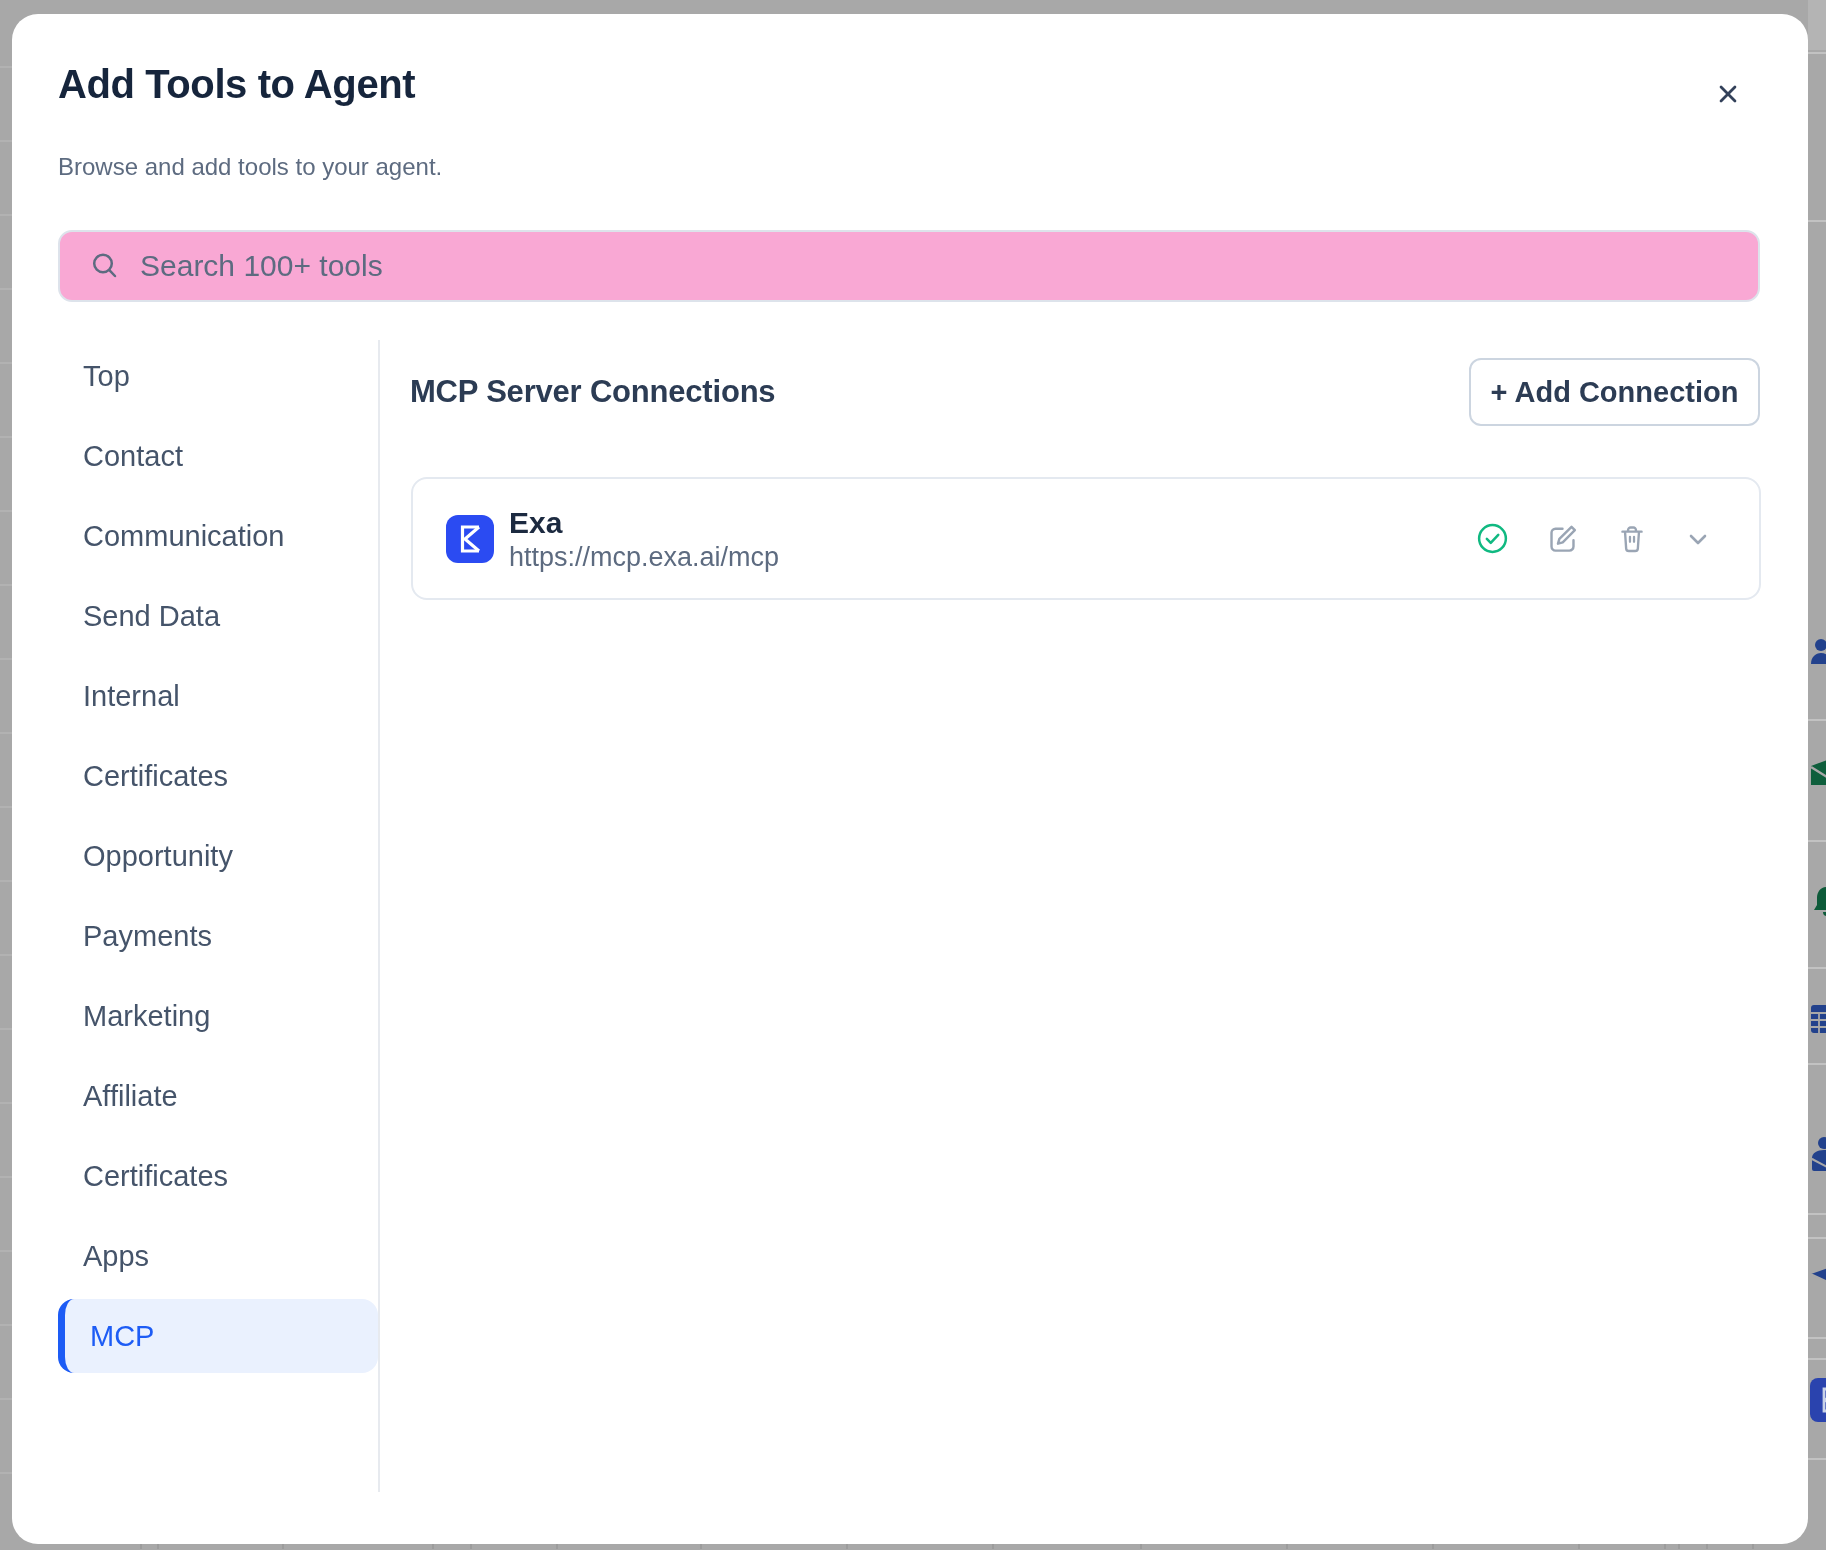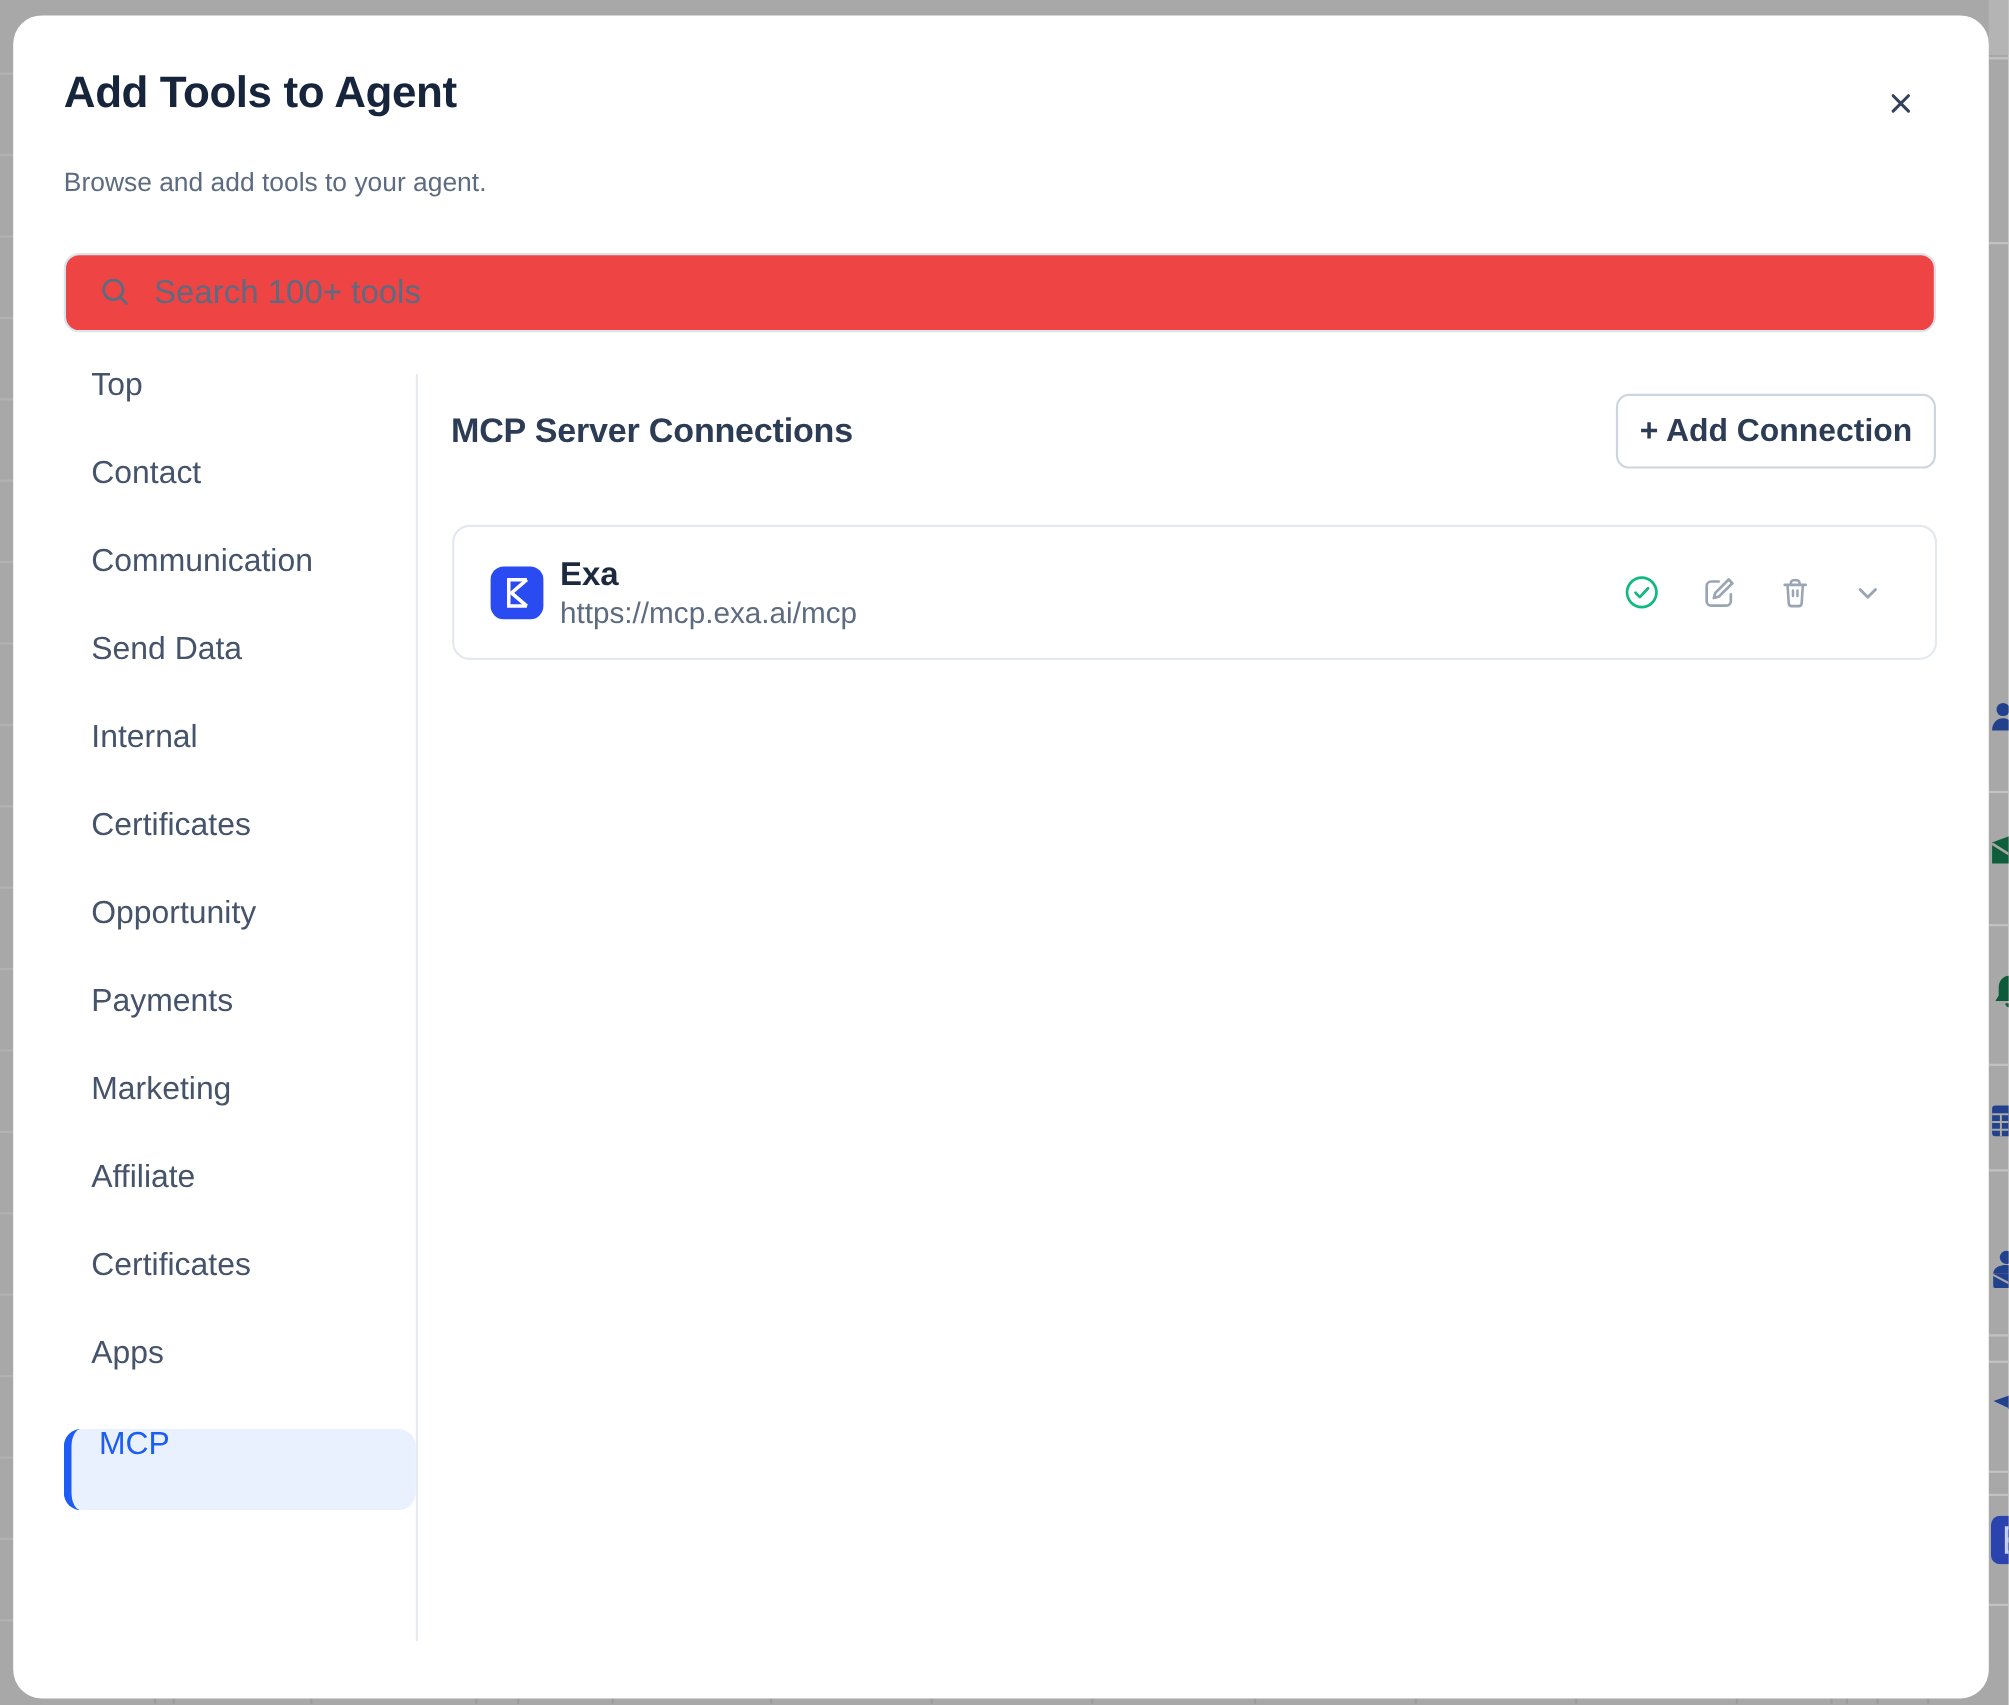--- a/index.html
+++ b/index.html
@@ -35,33 +35,33 @@
   }
   .close-btn{
     position:absolute;left:1694px;top:58px;width:44px;height:44px;
     display:flex;align-items:center;justify-content:center;
     background:none;border:none;cursor:pointer;padding:0;
   }
   
   .search-box{
     position:absolute;left:46px;top:216px;width:1702px;height:72px;
     border:2px solid #dde3eb;border-radius:14px;box-sizing:border-box;
-    display:flex;align-items:center;background:#ef4444;
+    display:flex;align-items:center;background:#f9a8d4;
   }
   .search-box svg{margin-left:28px;flex:0 0 auto;}
   .search-input{
     flex:1;border:none;outline:none;background:transparent;
     font-family:inherit;font-size:30px;color:#22304a;
     margin-left:16px;margin-right:20px;height:60px;
   }
   .search-input::placeholder{color:#5d6b80;opacity:1;}
   
   .sidebar{position:absolute;left:46px;top:322px;width:320px;}
   .side-item{
-    position:relative;height:80px;display:flex;
+    position:relative;height:80px;display:flex;align-items:center;
     box-sizing:border-box;padding-left:25px;border-radius:16px;cursor:pointer;
   }
   .side-item .side-label{font-size:29px;color:#45546a;line-height:1;}
   .side-item.selected{
     background:#eaf1fe;border-left:7px solid #1d5cf5;padding-left:25px;height:74px;margin:3px 0;
   }
   .side-item.selected .side-label{color:#1d5cf5;}
   .v-divider{position:absolute;left:366px;top:326px;width:2px;height:1152px;background:#e7eaef;}
   
   .section-heading{

